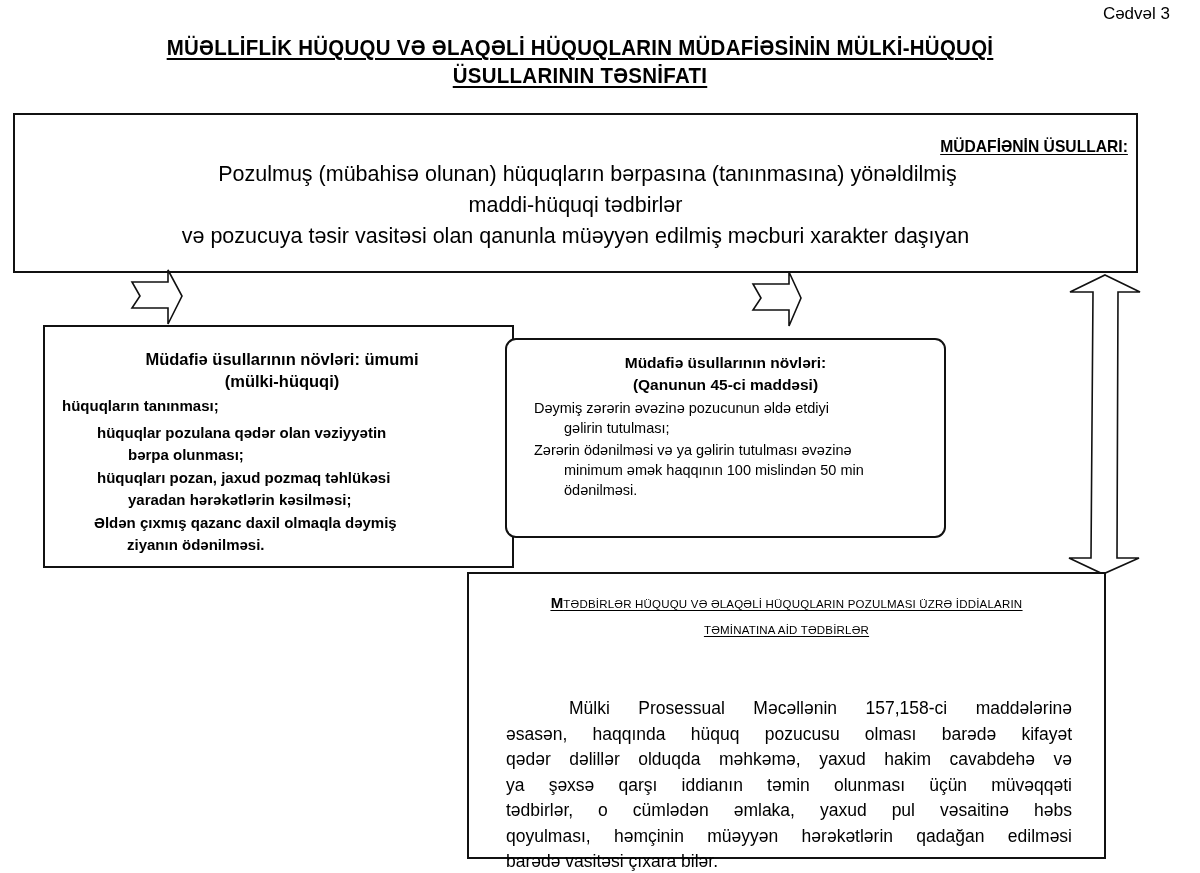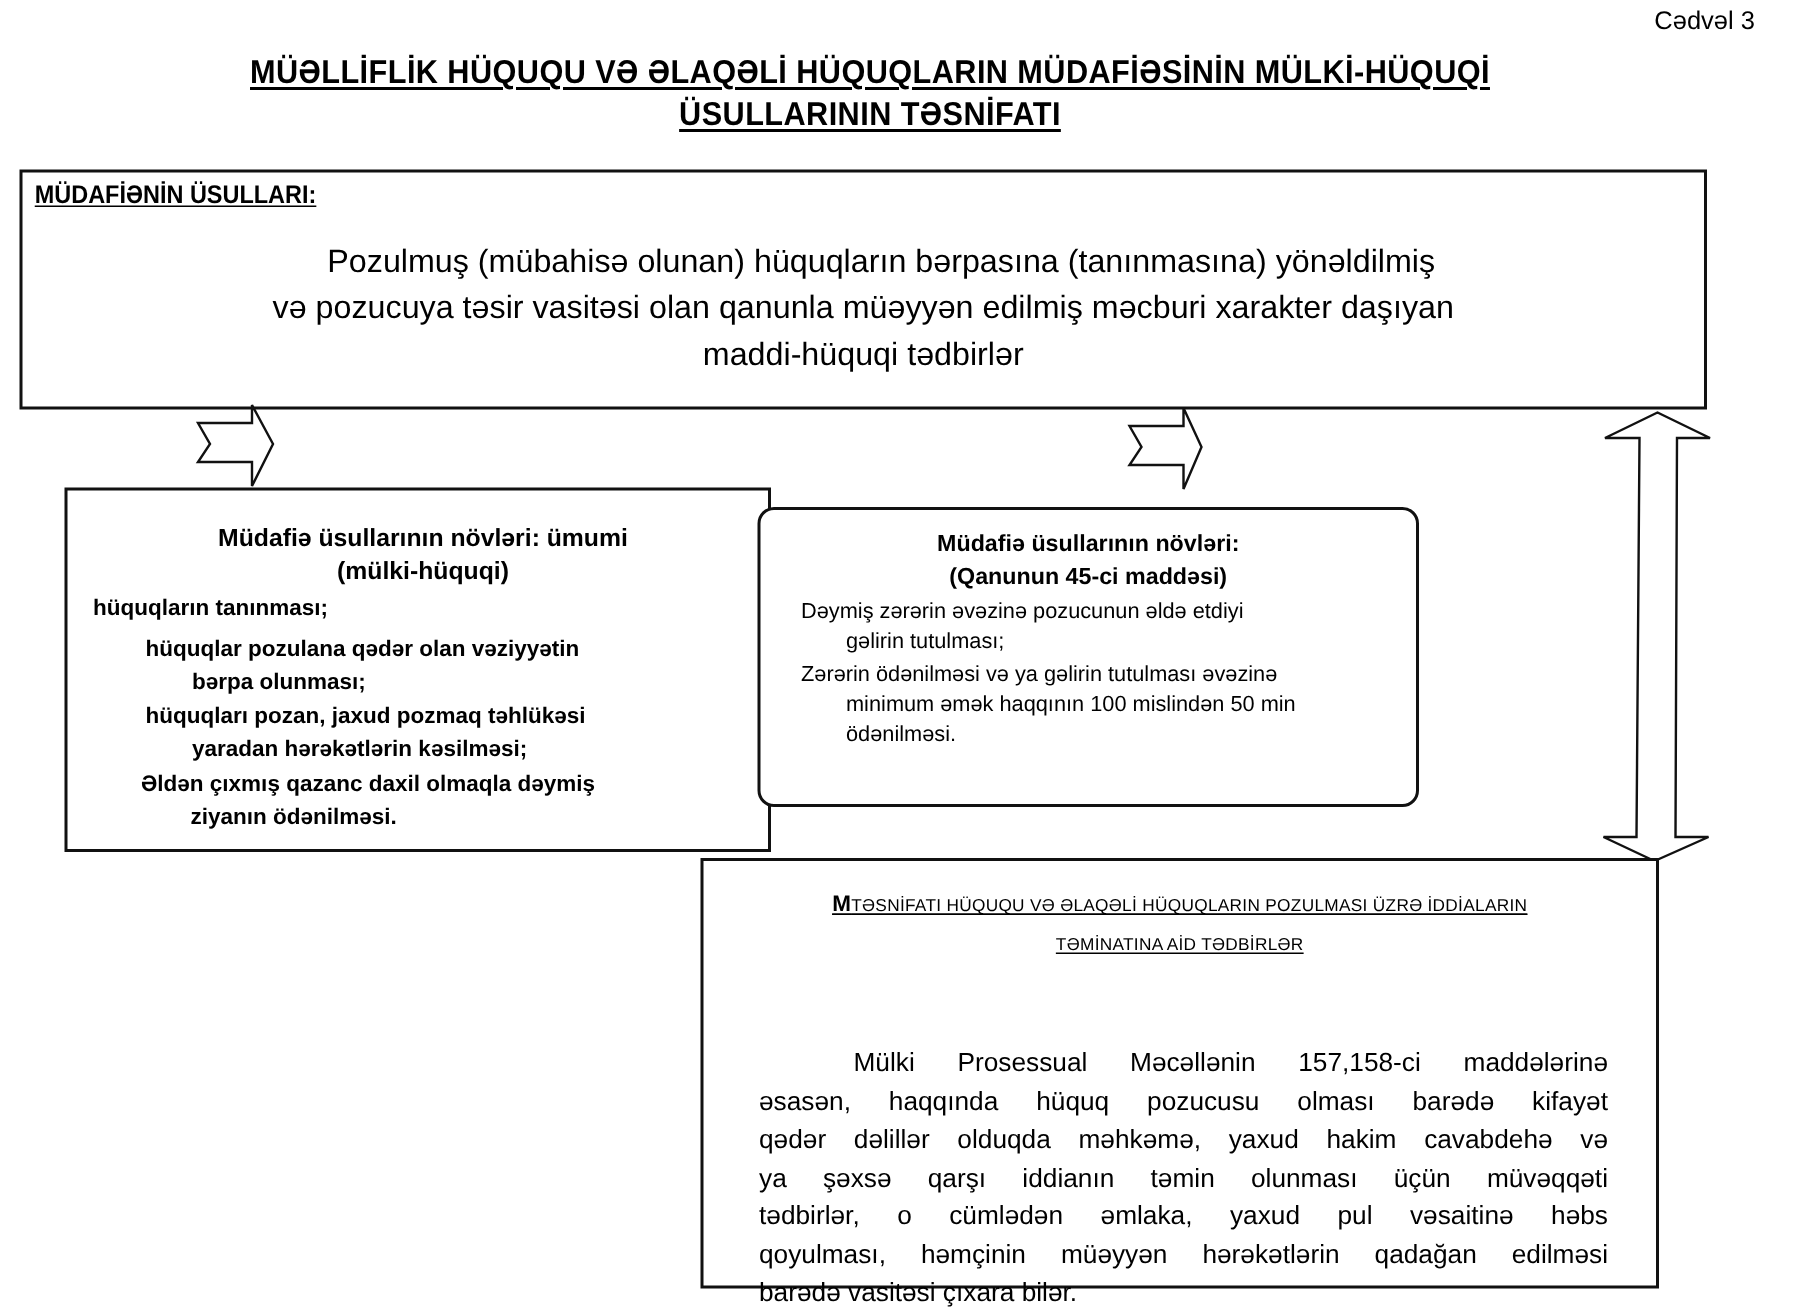--- a/index.html
+++ b/index.html
@@ -3,21 +3,21 @@
 <meta charset="utf-8">
 <style>
   html, body { margin:0; padding:0; background:#ffffff; }
   body { width:1200px; height:873px; position:relative; overflow:hidden; color:#000; font-family:"Liberation Sans", sans-serif; }
   .abs { position:absolute; }
   .table-label { right:30px; top:4px; font-size:17px; font-family:"Liberation Sans", sans-serif; }
   .doc-title { left:0; width:1160px; top:34px; text-align:center; font-family:"Liberation Sans", sans-serif; font-weight:bold; font-size:22px; line-height:28px; letter-spacing:0.3px; transform:scaleX(0.93); transform-origin:50% 0; }
   .doc-title span { text-decoration:underline; text-decoration-thickness:2px; text-underline-offset:3px; }
   .box { position:absolute; border:2px solid #111; box-sizing:border-box; background:#fff; }
   #box-top { left:13px; top:113px; width:1125px; height:160px; }
-  #box-top .head { position:absolute; left:0; right:0; top:5px; text-align:left; font-size:17px; font-weight:bold;text-decoration:underline; }
+  #box-top .head { position:absolute; left:0; right:0; top:22px; text-align:right; font-size:17px; font-weight:bold;text-decoration:underline; }
   #box-top .head span { text-decoration:underline; text-underline-offset:2px; transform:scaleX(0.92); display:inline-block; }
   #box-top .body { position:absolute; left:0; right:0; top:44px; text-align:center; font-size:21.5px; line-height:31px; }
   #box-top .body div:first-child { padding-left:24px; }
   #box-left { left:43px; top:325px; width:471px; height:243px; }
   #box-left .h1 { position:absolute; left:72px; top:21px; font-weight:bold; font-size:16.5px; line-height:22px; width:330px; text-align:center; }
   #box-left .item { position:absolute; font-weight:bold; font-size:15px; line-height:22px; }
   #box-mid { left:505px; top:338px; width:441px; height:200px;border-radius:11px; }
   #box-mid .h1 { position:absolute; left:0; right:0; top:12px; text-align:center; font-weight:bold; font-size:15.5px; line-height:22px; }
   #box-mid .item { position:absolute; font-size:14.5px; line-height:20px; }
   #box-bottom { left:467px; top:572px; width:639px; height:287px; }
@@ -37,22 +37,22 @@
 
 <div class="abs doc-title">
   <div><span>MÜƏLLİFLİK  HÜQUQU VƏ ƏLAQƏLİ HÜQUQLARIN MÜDAFİƏSİNİN MÜLKİ-HÜQUQİ</span></div>
   <div><span>ÜSULLARININ TƏSNİFATI</span></div>
 </div>
 
 <div class="box" id="box-top">
   <div class="head"><span>MÜDAFİƏNİN ÜSULLARI:</span></div>
   <div class="body">
     <div>Pozulmuş (mübahisə olunan) hüquqların bərpasına (tanınmasına) yönəldilmiş</div>
+    <div>maddi-hüquqi tədbirlər</div>
     <div>və pozucuya təsir vasitəsi olan qanunla müəyyən edilmiş məcburi xarakter daşıyan</div>
-    <div>maddi-hüquqi tədbirlər</div>
   </div>
 </div>
 
 <svg class="arrow" style="left:130px; top:270px;" width="56" height="56" viewBox="0 0 56 56">
   <polygon points="2,12 38,12 38,0 52,26 38,54 38,38 2,38 10,26" fill="#fff" stroke="#111" stroke-width="1.6" stroke-linejoin="miter"></polygon>
 </svg>
 <svg class="arrow" style="left:751px; top:272px;" width="56" height="56" viewBox="0 0 56 56">
   <polygon points="2,12 38,12 38,0 50,26 38,54 38,38 2,38 10,26" fill="#fff" stroke="#111" stroke-width="1.6" stroke-linejoin="miter"></polygon>
 </svg>
 
@@ -93,21 +93,21 @@
   </div>
   <div class="item" style="left:27px; top:100px;">
     <div>Zərərin ödənilməsi və ya gəlirin tutulması əvəzinə</div>
     <div style="padding-left:30px;">minimum əmək haqqının 100 mislindən 50 min</div>
     <div style="padding-left:30px;">ödənilməsi.</div>
   </div>
 </div>
 
 <div class="box" id="box-bottom">
   <div class="h1">
-    <div><span><span class="big">M</span><span>TƏSNİFATI HÜQUQU VƏ ƏLAQƏLİ HÜQUQLARIN POZULMASI ÜZRƏ İDDİALARIN</span></span></div>
+    <div><span><span class="big">M</span><span>TƏDBİRLƏR HÜQUQU VƏ ƏLAQƏLİ HÜQUQLARIN POZULMASI ÜZRƏ İDDİALARIN</span></span></div>
     <div><span>TƏMİNATINA  AİD TƏDBİRLƏR</span></div>
   </div>
   <div class="para">
     <span class="line first">Mülki Prosessual Məcəllənin 157,158-ci maddələrinə</span>
     <span class="line">əsasən, haqqında  hüquq pozucusu olması barədə kifayət</span>
     <span class="line">qədər dəlillər olduqda məhkəmə, yaxud hakim  cavabdehə və</span>
     <span class="line">ya  şəxsə qarşı iddianın təmin olunması üçün  müvəqqəti</span>
     <span class="line">tədbirlər, o cümlədən əmlaka, yaxud pul vəsaitinə həbs</span>
     <span class="line">qoyulması, həmçinin müəyyən hərəkətlərin qadağan edilməsi</span>
     <span class="line last">barədə vasitəsi çıxara bilər.</span>

